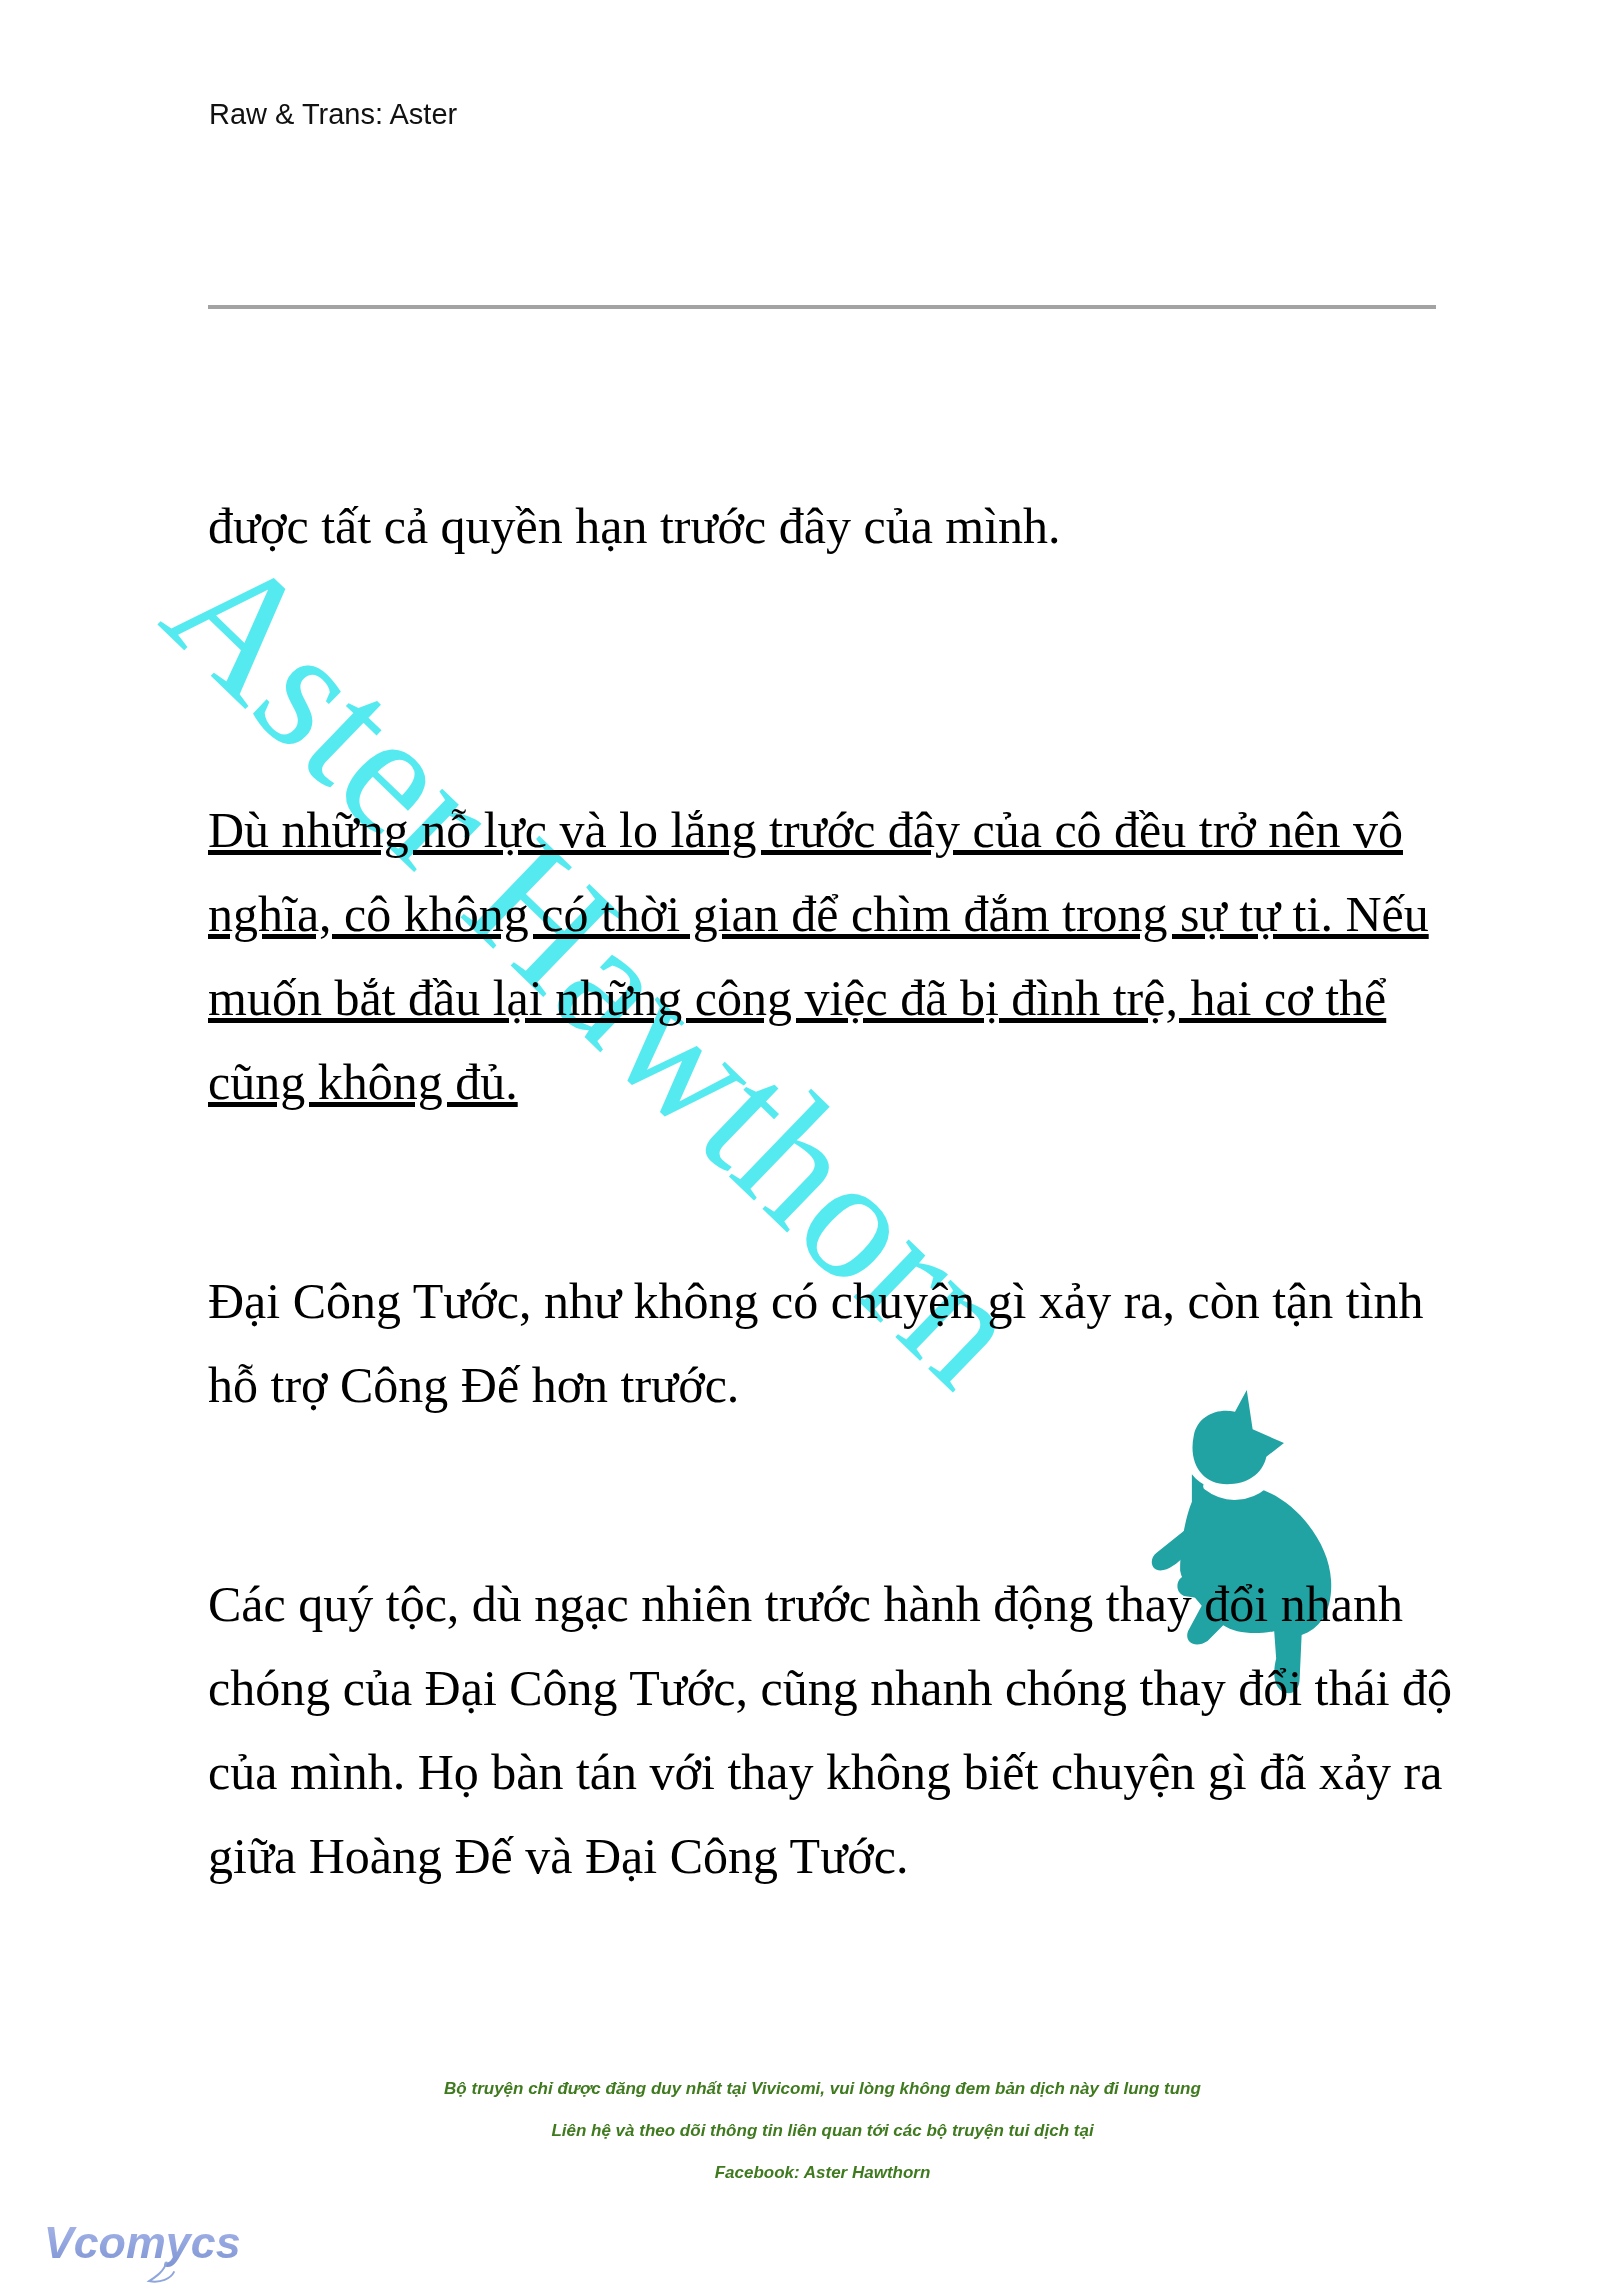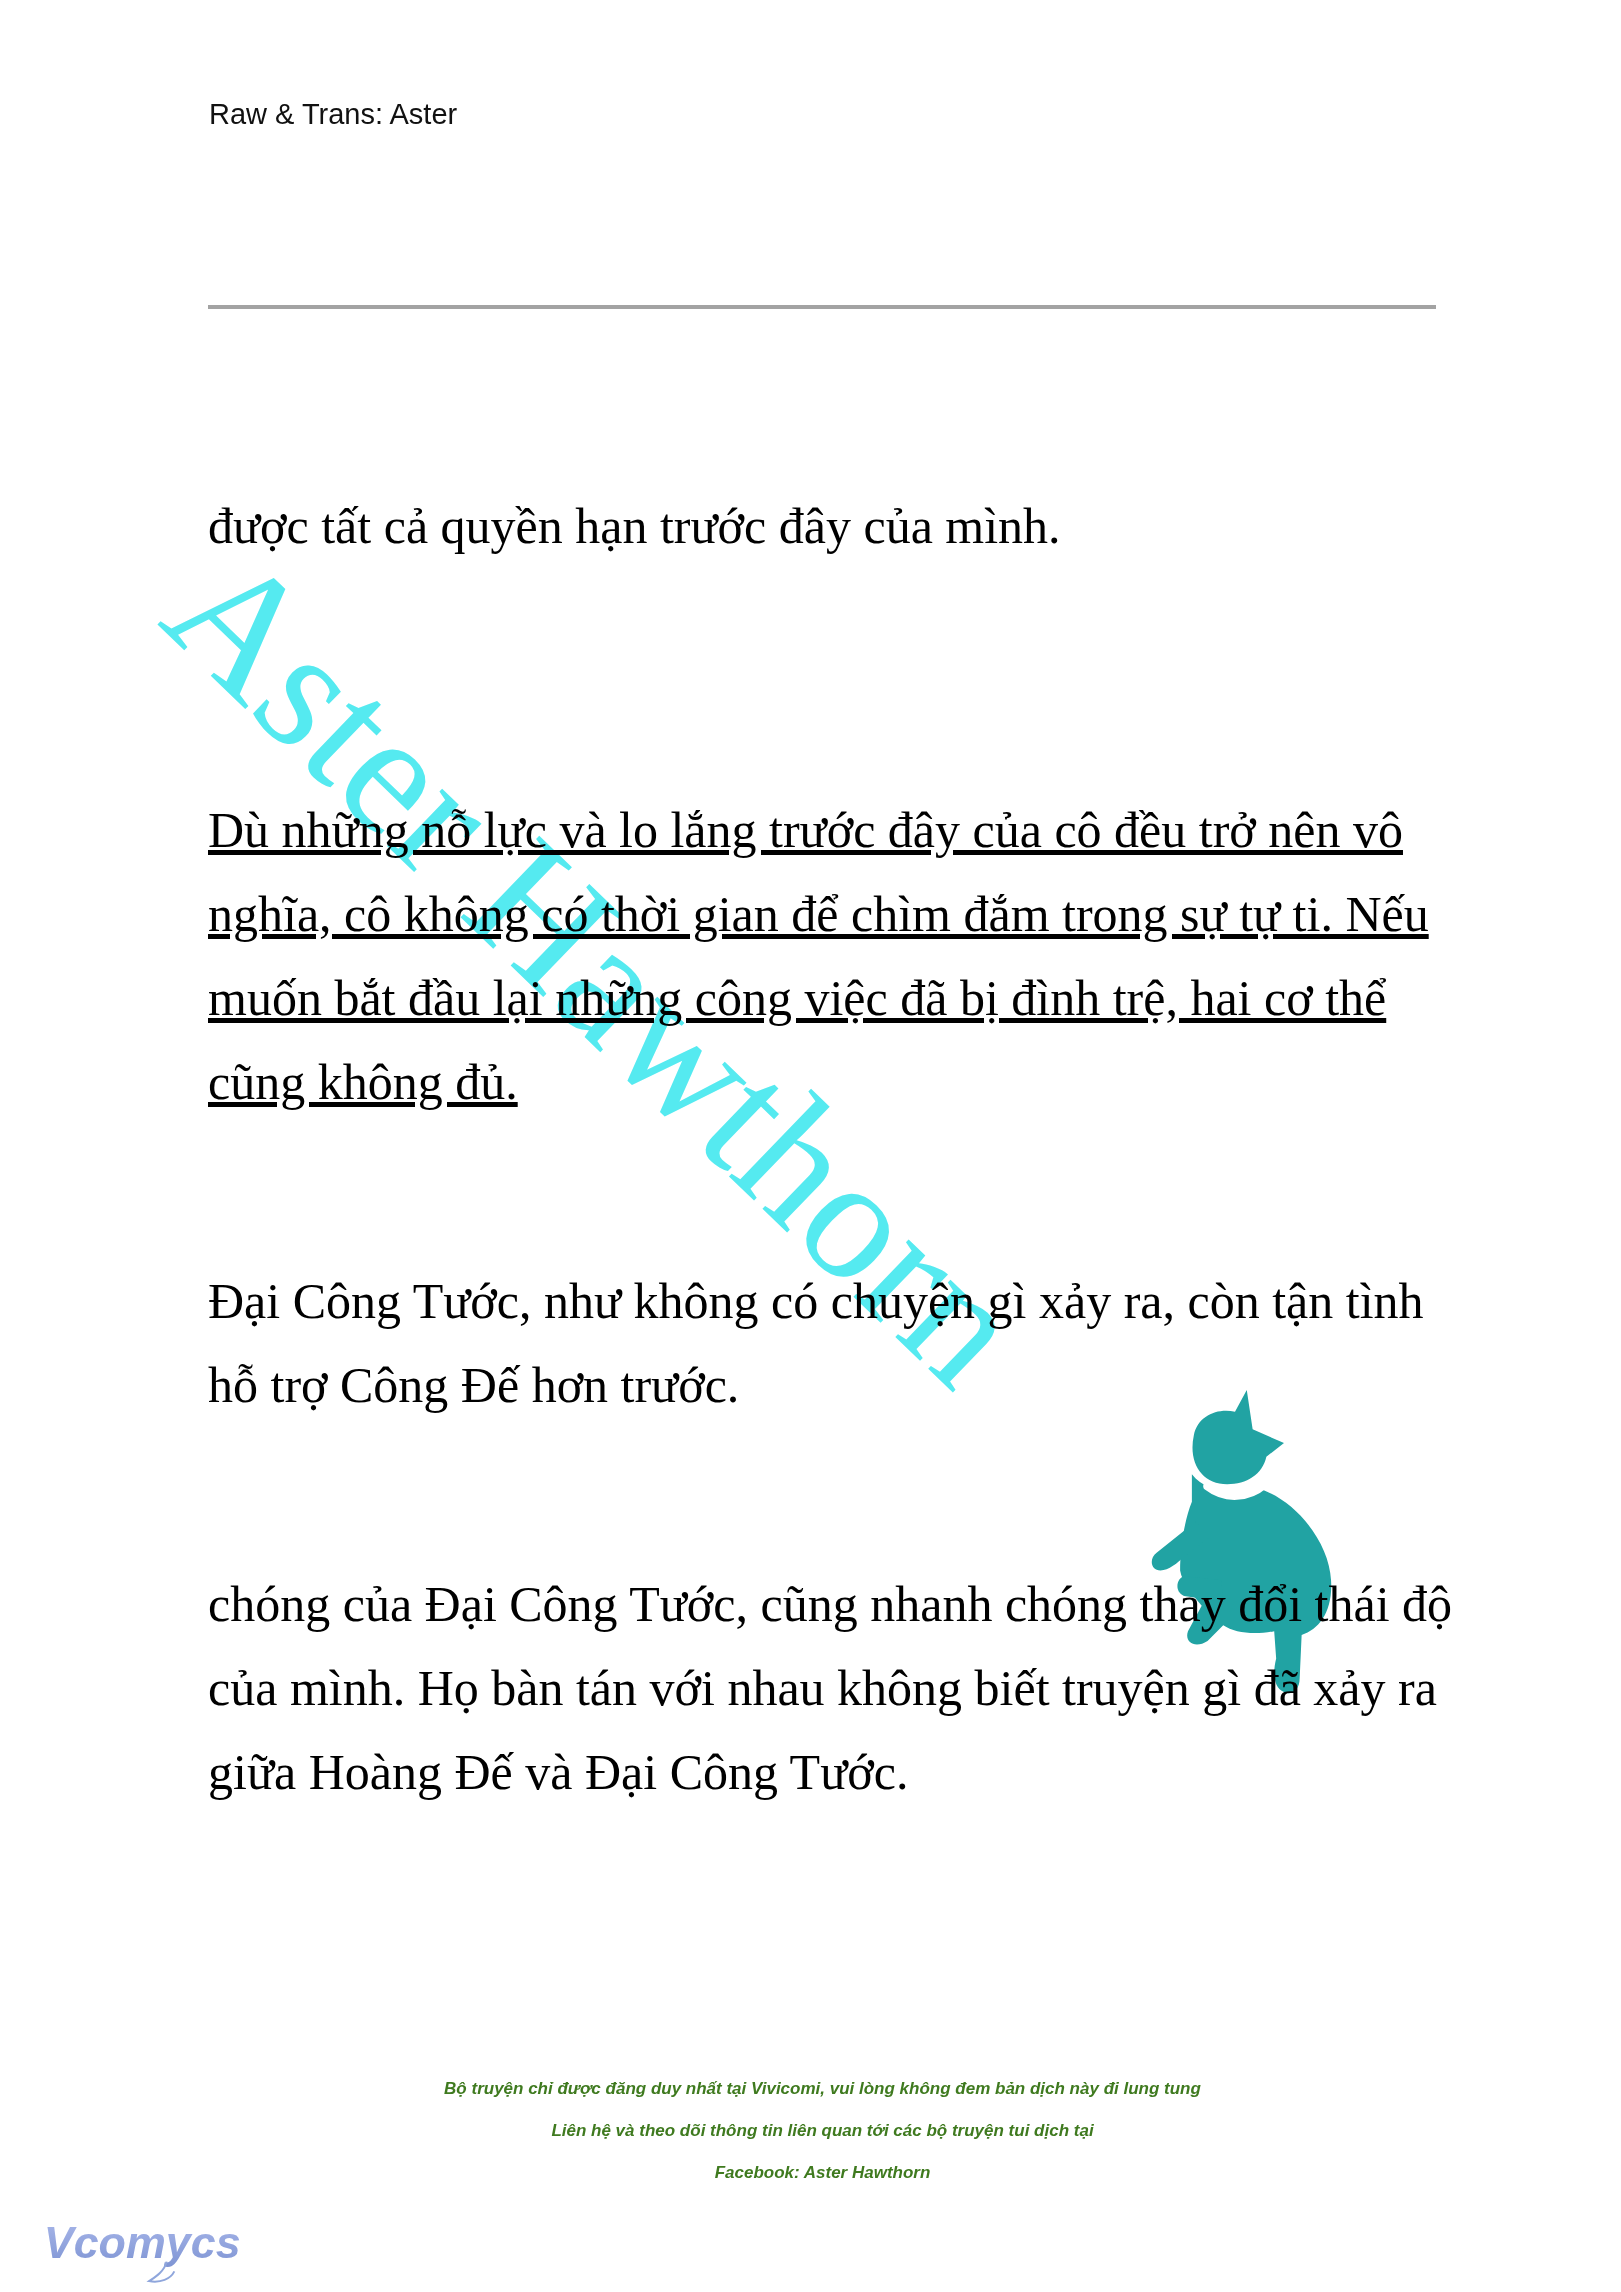--- a/index.html
+++ b/index.html
@@ -140,22 +140,23 @@
     <span class="line">muốn bắt đầu lại những công việc đã bị đình trệ, hai cơ thể</span>
     <span class="line">cũng không đủ.</span>
   </div>
 
   <div class="body-text p3">
     <span class="line">Đại Công Tước, như không có chuyện gì xảy ra, còn tận tình</span>
     <span class="line">hỗ trợ Công Đế hơn trước.</span>
   </div>
 
   <div class="body-text p4">
+    <span class="line">Các quý tộc, dù ngạc nhiên trước hành động thay đổi nhanh</span>
     <span class="line">chóng của Đại Công Tước, cũng nhanh chóng thay đổi thái độ</span>
-    <span class="line">của mình. Họ bàn tán với nhau không biết truyện gì đã xảy ra</span>
+    <span class="line">của mình. Họ bàn tán với thay không biết chuyện gì đã xảy ra</span>
     <span class="line">giữa Hoàng Đế và Đại Công Tước.</span>
   </div>
 
   <div class="footer-notice">
     <span class="line">Bộ truyện chỉ được đăng duy nhất tại Vivicomi, vui lòng không đem bản dịch này đi lung tung</span>
     <span class="line">Liên hệ và theo dõi thông tin liên quan tới các bộ truyện tui dịch tại</span>
     <span class="line">Facebook: Aster Hawthorn</span>
   </div>
 
   <svg class="logo" viewBox="0 0 225 78" xmlns="http://www.w3.org/2000/svg">

